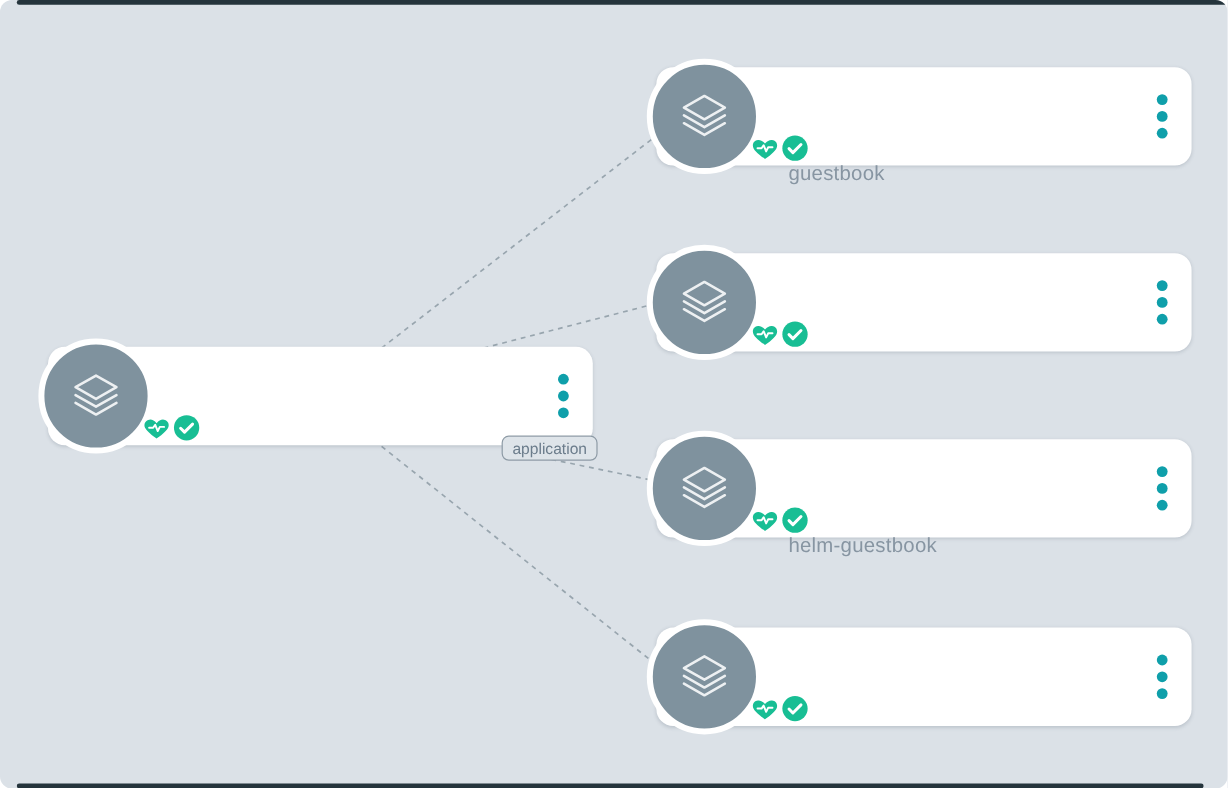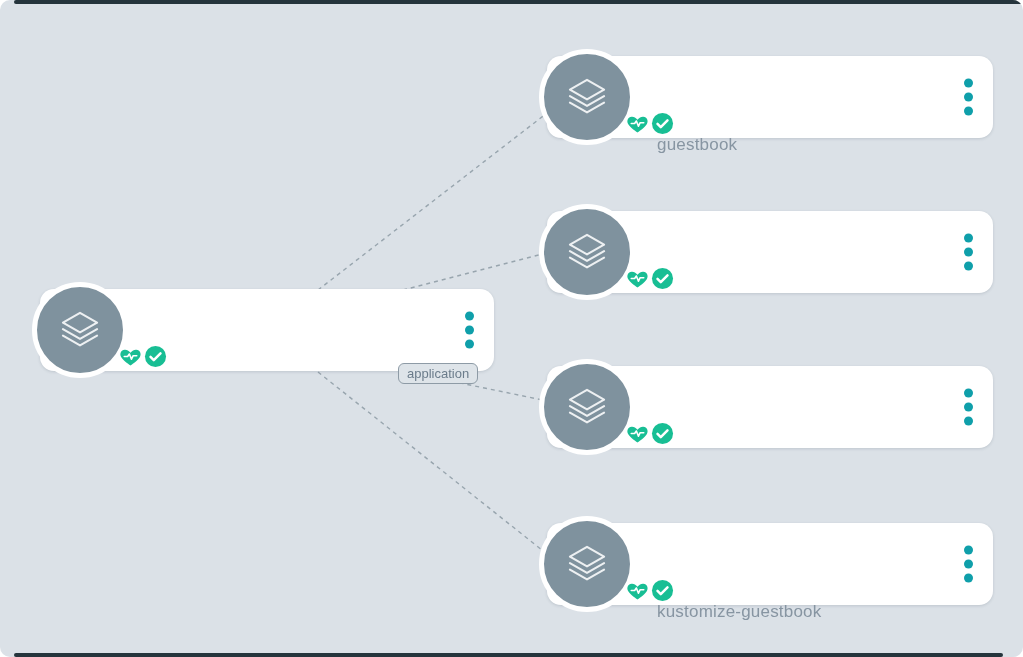--- a/index.html
+++ b/index.html
@@ -41,20 +41,21 @@
     display:flex;align-items:center;justify-content:center;
   }
   .health-icons{
     position:absolute;display:flex;gap:2px;align-items:center;z-index:3;
   }
   .kind-badge{
     position:absolute;right:6px;height:17px;padding:1px 8px;
     background:#dee4e9;border:1.5px solid #8e9ba6;border-radius:6px;
     font-size:13px;color:#6b7c8b;display:flex;align-items:center;z-index:3;
     white-space:nowrap;
+    margin-left:20px;
   }
 </style>
 </head>
 <body>
 
 <div class="canvas">
   <div class="edge-top"></div>
   <div class="edge-bottom"></div>
 
   <svg class="edges" width="1023" height="657">
@@ -152,20 +153,21 @@
       <svg width="23" height="23" viewBox="0 0 24 24">
         <circle cx="12" cy="12" r="11" fill="#18be94"></circle>
         <path d="M6.8 12.4 L10.2 15.8 L17.2 8.8" fill="none" stroke="#ffffff" stroke-width="2.6" stroke-linecap="round" stroke-linejoin="round"></path>
       </svg>
     </div>
 
   </div>
 
   <div class="node">
     <div class="node-card" style="left:547px;top:366px;width:446px;height:82px;">
+      <span class="node-label">helm-guestbook</span>
       <div class="menu-dots">
           <i></i>
           <i></i>
           <i></i>
         </div>
     </div>
     <div class="node-circle" style="left:539px;top:359px;">
       <svg width="52" height="52" viewBox="0 0 64 64">
         <g fill="none" stroke="#edf0f2" stroke-width="2.6" stroke-linejoin="round" stroke-linecap="round">
           <path d="M32 11 L53 23 L32 35 L11 23 Z"></path>
@@ -182,21 +184,20 @@
       <svg width="23" height="23" viewBox="0 0 24 24">
         <circle cx="12" cy="12" r="11" fill="#18be94"></circle>
         <path d="M6.8 12.4 L10.2 15.8 L17.2 8.8" fill="none" stroke="#ffffff" stroke-width="2.6" stroke-linecap="round" stroke-linejoin="round"></path>
       </svg>
     </div>
 
   </div>
 
   <div class="node">
     <div class="node-card" style="left:547px;top:523px;width:446px;height:82px;">
-      <span class="node-label">kustomize-guestbook</span>
       <div class="menu-dots">
           <i></i>
           <i></i>
           <i></i>
         </div>
     </div>
     <div class="node-circle" style="left:539px;top:516px;">
       <svg width="52" height="52" viewBox="0 0 64 64">
         <g fill="none" stroke="#edf0f2" stroke-width="2.6" stroke-linejoin="round" stroke-linecap="round">
           <path d="M32 11 L53 23 L32 35 L11 23 Z"></path>

